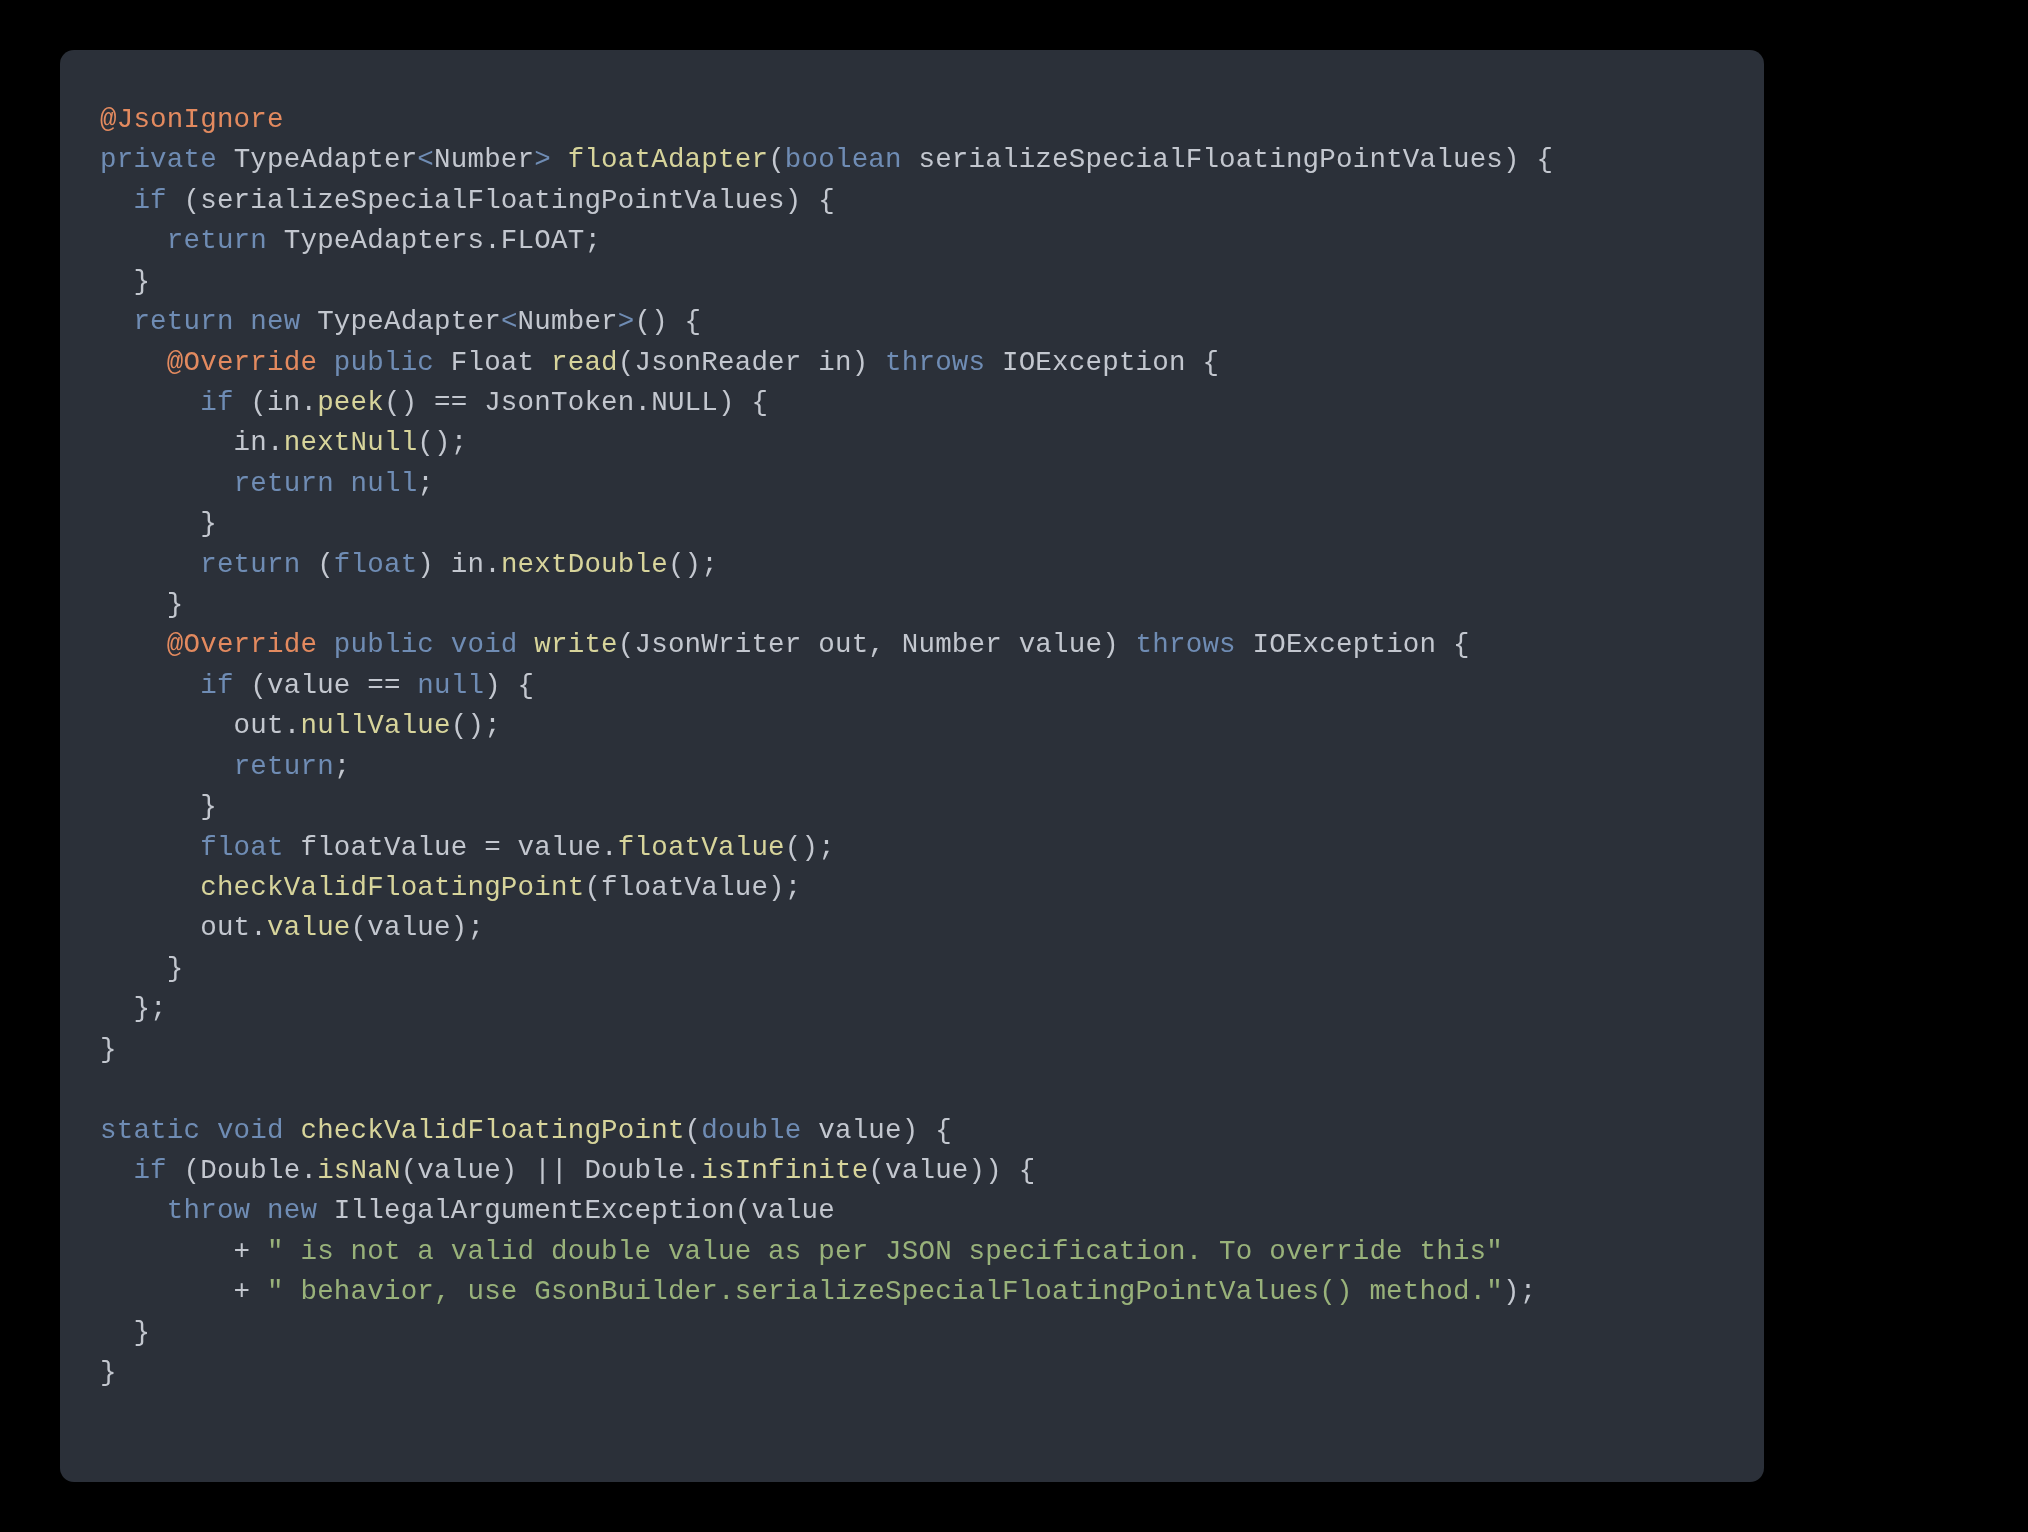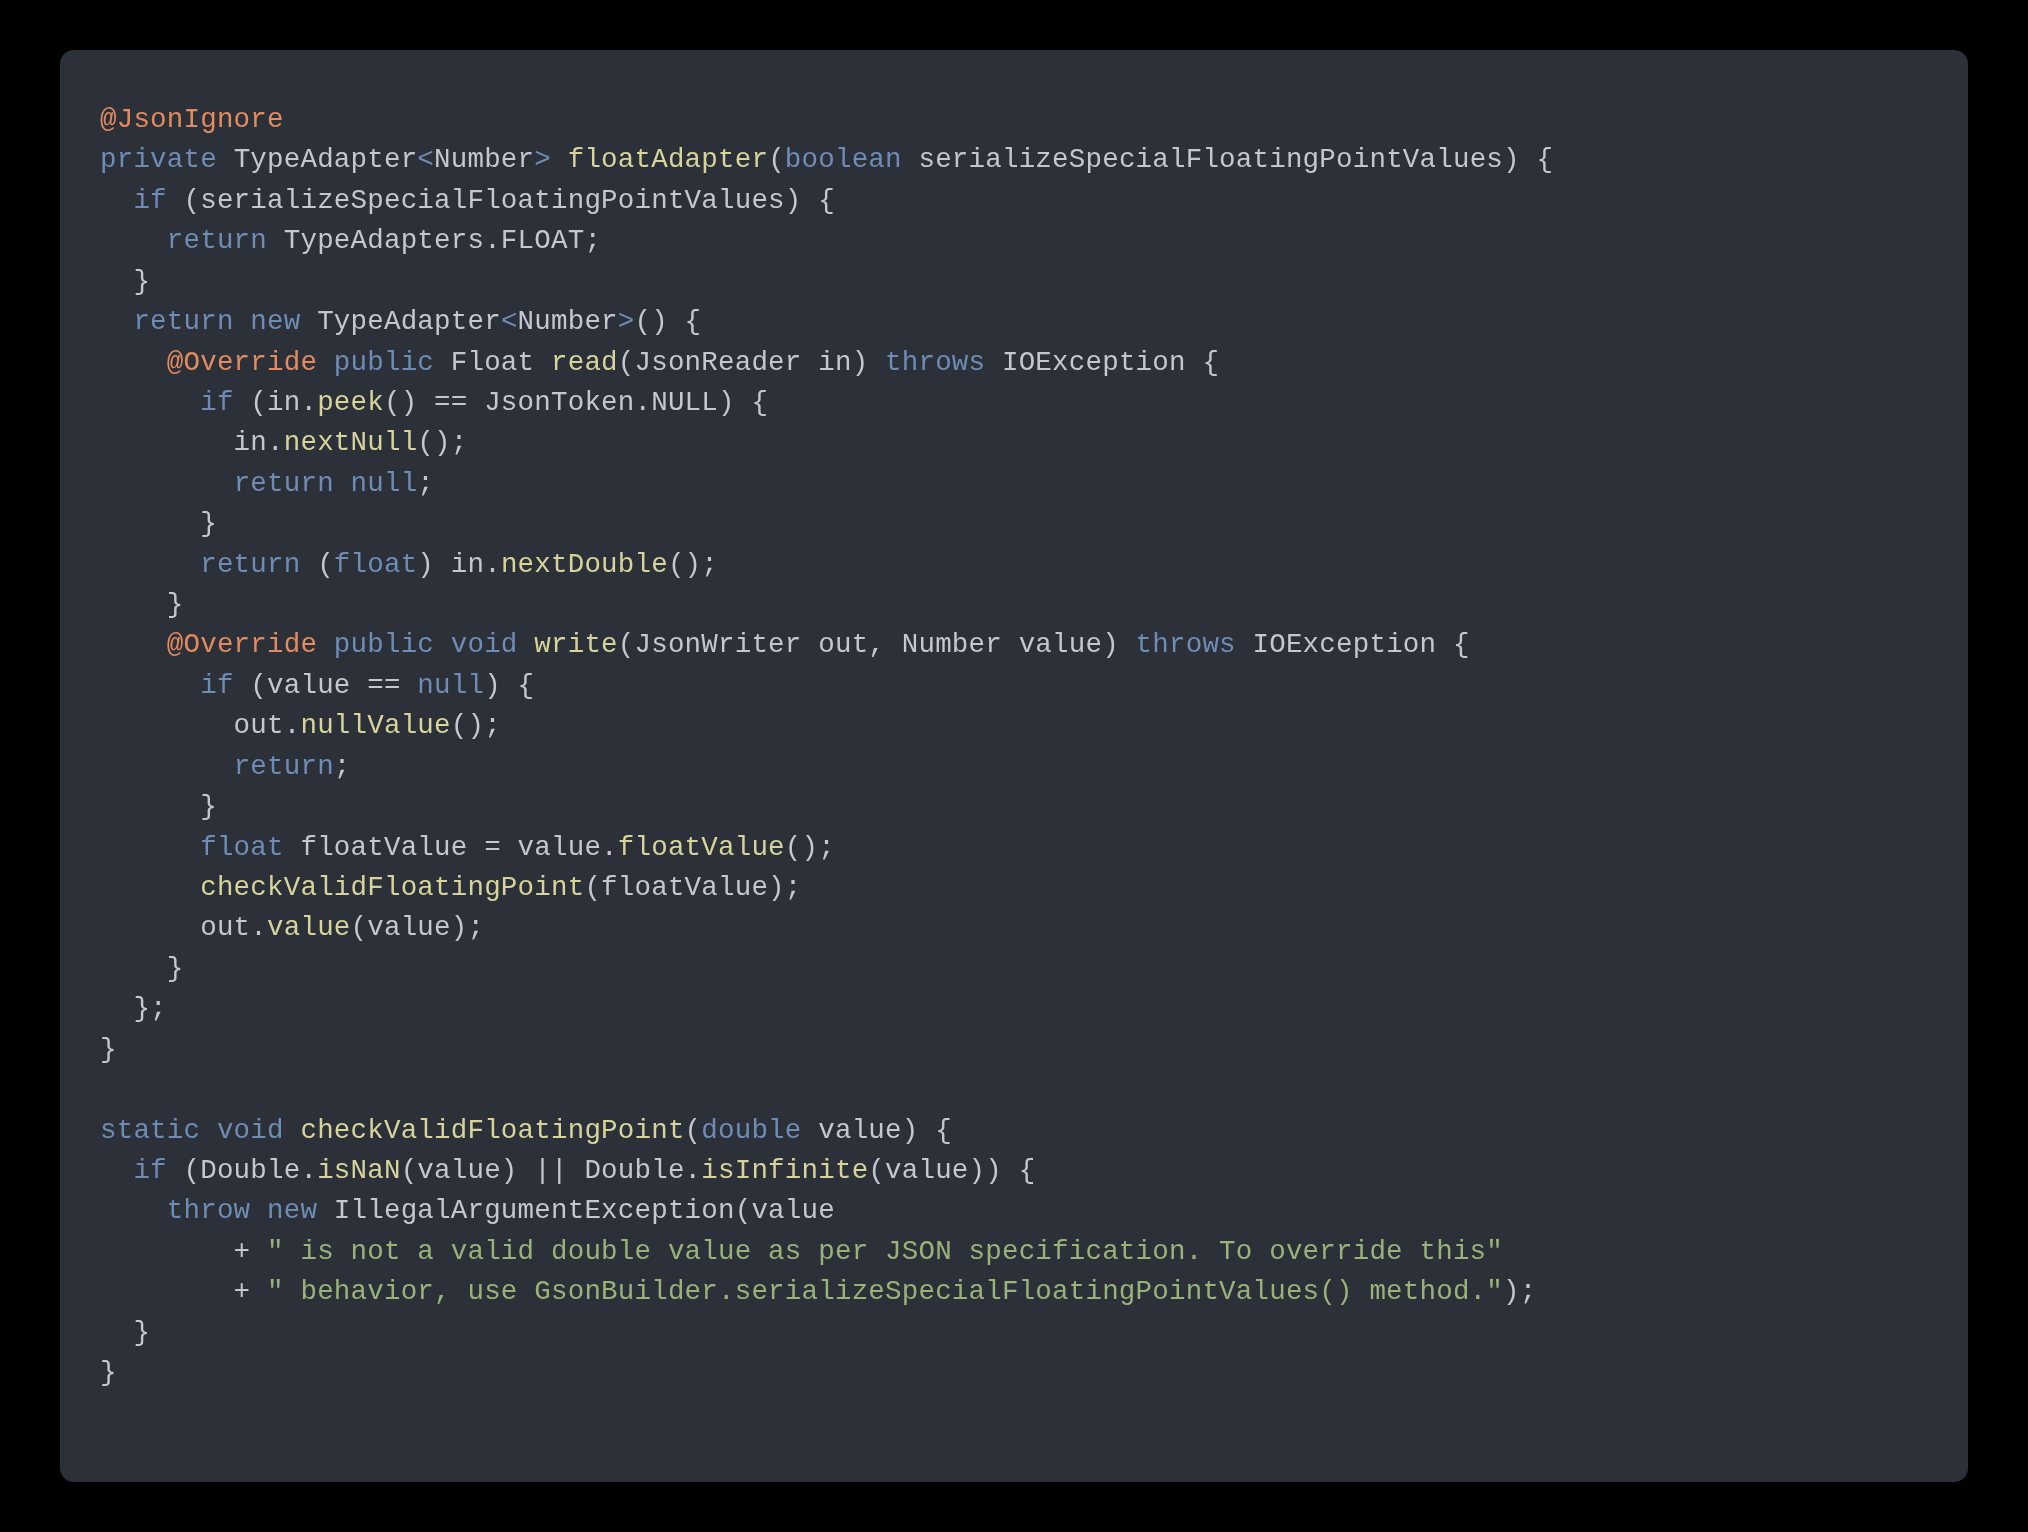--- a/index.html
+++ b/index.html
@@ -7,21 +7,21 @@
     padding: 0;
     background: #000;
     width: 2028px;
     height: 1532px;
     overflow: hidden;
   }
   .code-panel {
     position: absolute;
     left: 60px;
     top: 50px;
-    width: 1908px;
+    width: 1704px;
     height: 1432px;
     background: #2b3039;
     border-radius: 14px;
     box-sizing: border-box;
     padding: 50px 40px 40px 40px;
     overflow: hidden;
   }
   pre.code {
     margin: 0;
     font-family: "SFMono-Regular", "Menlo", "Consolas", "Liberation Mono", monospace;

